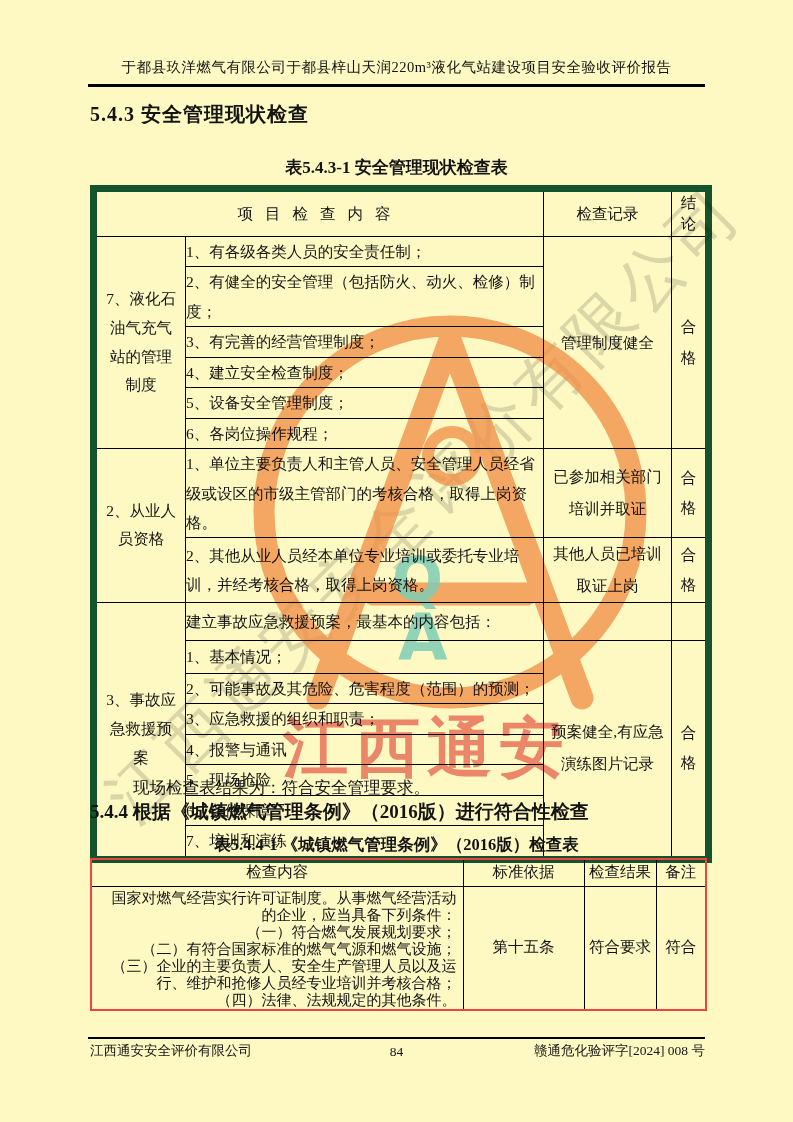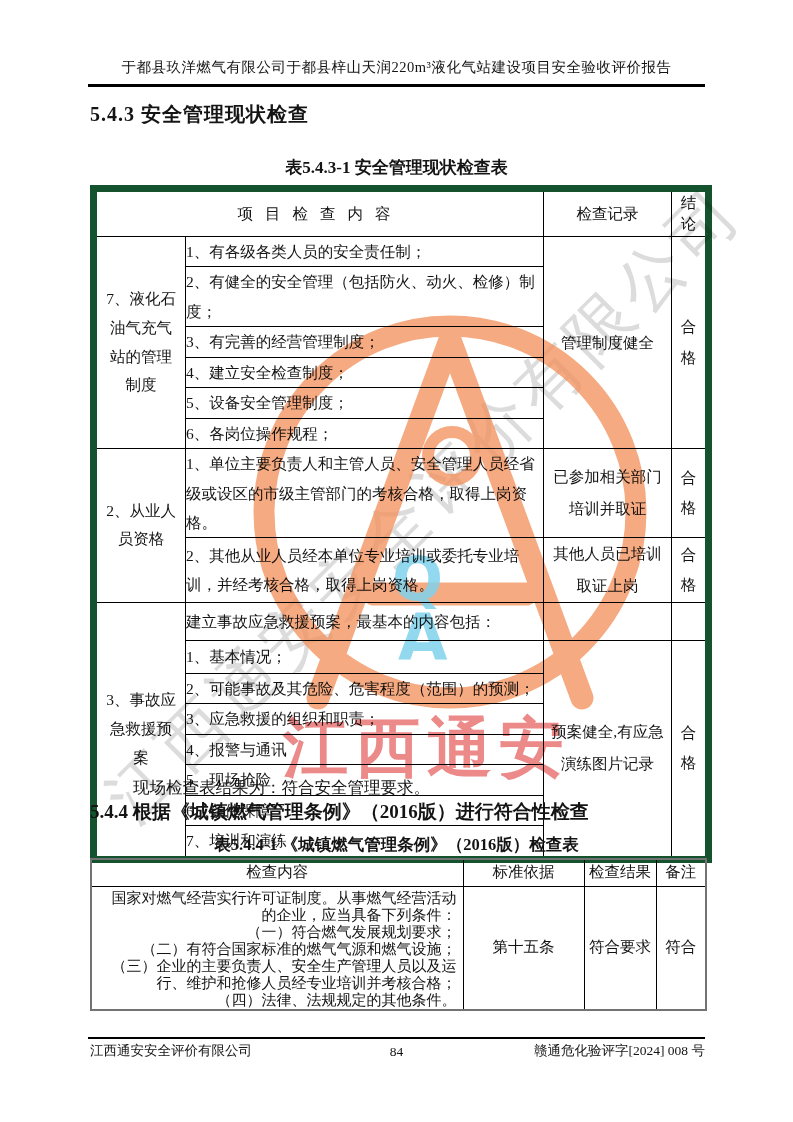--- a/index.html
+++ b/index.html
@@ -1,36 +1,36 @@
 <!DOCTYPE html>
 <html><head>
 <meta charset="utf-8">
 <style>
   * { box-sizing: border-box; margin: 0; padding: 0; }
   body { background: #d9d9d9; font-family: "Liberation Serif", serif; }
   .page {
     position: relative; width: 793px; height: 1122px; margin: 0 auto;
-    background: #ffffff; color: #141414; overflow: hidden;
+    background: #fef9c3; color: #141414; overflow: hidden;
   }
 
   
   .doc-header { position: absolute; top: 58px; left: 44px; width: 705px; text-align: center; font-size: 14.5px; letter-spacing: 0.5px; }
   .header-rule { position: absolute; top: 84px; left: 88px; width: 617px; height: 3px; background: #000; }
 
   
   .h543 { position: absolute; top: 101px; left: 90px; font-size: 20px; font-weight: bold; letter-spacing: 1px; }
   .t1-title { position: absolute; top: 156px; left: 0; width: 100%; text-align: center; font-size: 17px; font-weight: bold; }
   .note { position: absolute; top: 777px; left: 90px; font-size: 16.5px; margin-left: 43px; }
   .h544 { position: absolute; top: 799px; left: 90px; font-size: 19px; font-weight: bold; }
   .t2-title { position: absolute; top: 834px; left: 0; width: 100%; text-align: center; font-size: 16.5px; font-weight: bold; }
 
   
   table { border-collapse: collapse; table-layout: fixed; }
   .tbl1 { position: absolute; top: 185px; left: 90px; width: 615px; border: 7px solid #14532d; }
-  .tbl2 { position: absolute; top: 858px; left: 90px; width: 615px; border: 2px solid #737373; }
+  .tbl2 { position: absolute; top: 858px; left: 90px; width: 615px; border: 2px solid #ef4444; }
   th, td { border: 1.5px solid #000; font-size: 15.5px; font-weight: normal; overflow: hidden; padding: 0 4px; vertical-align: middle; }
   th { text-align: center; }
   .th-spread { letter-spacing: 12px; }
   .glabel { text-align: center; line-height: 1.85; padding: 0 9px; }
   .item { text-align: left; line-height: 1.9; padding-left: 0; }
   .rec { text-align: center; line-height: 2.05; padding: 0 2px; }
   .conc { text-align: center; line-height: 1.95; padding: 0 2px; }
   .t2-content { text-align: right; vertical-align: top; white-space: pre-line; font-size: 15px; line-height: 17px; padding: 3px 6px 0 6px; }
   .t2-mid { text-align: center; }
 

